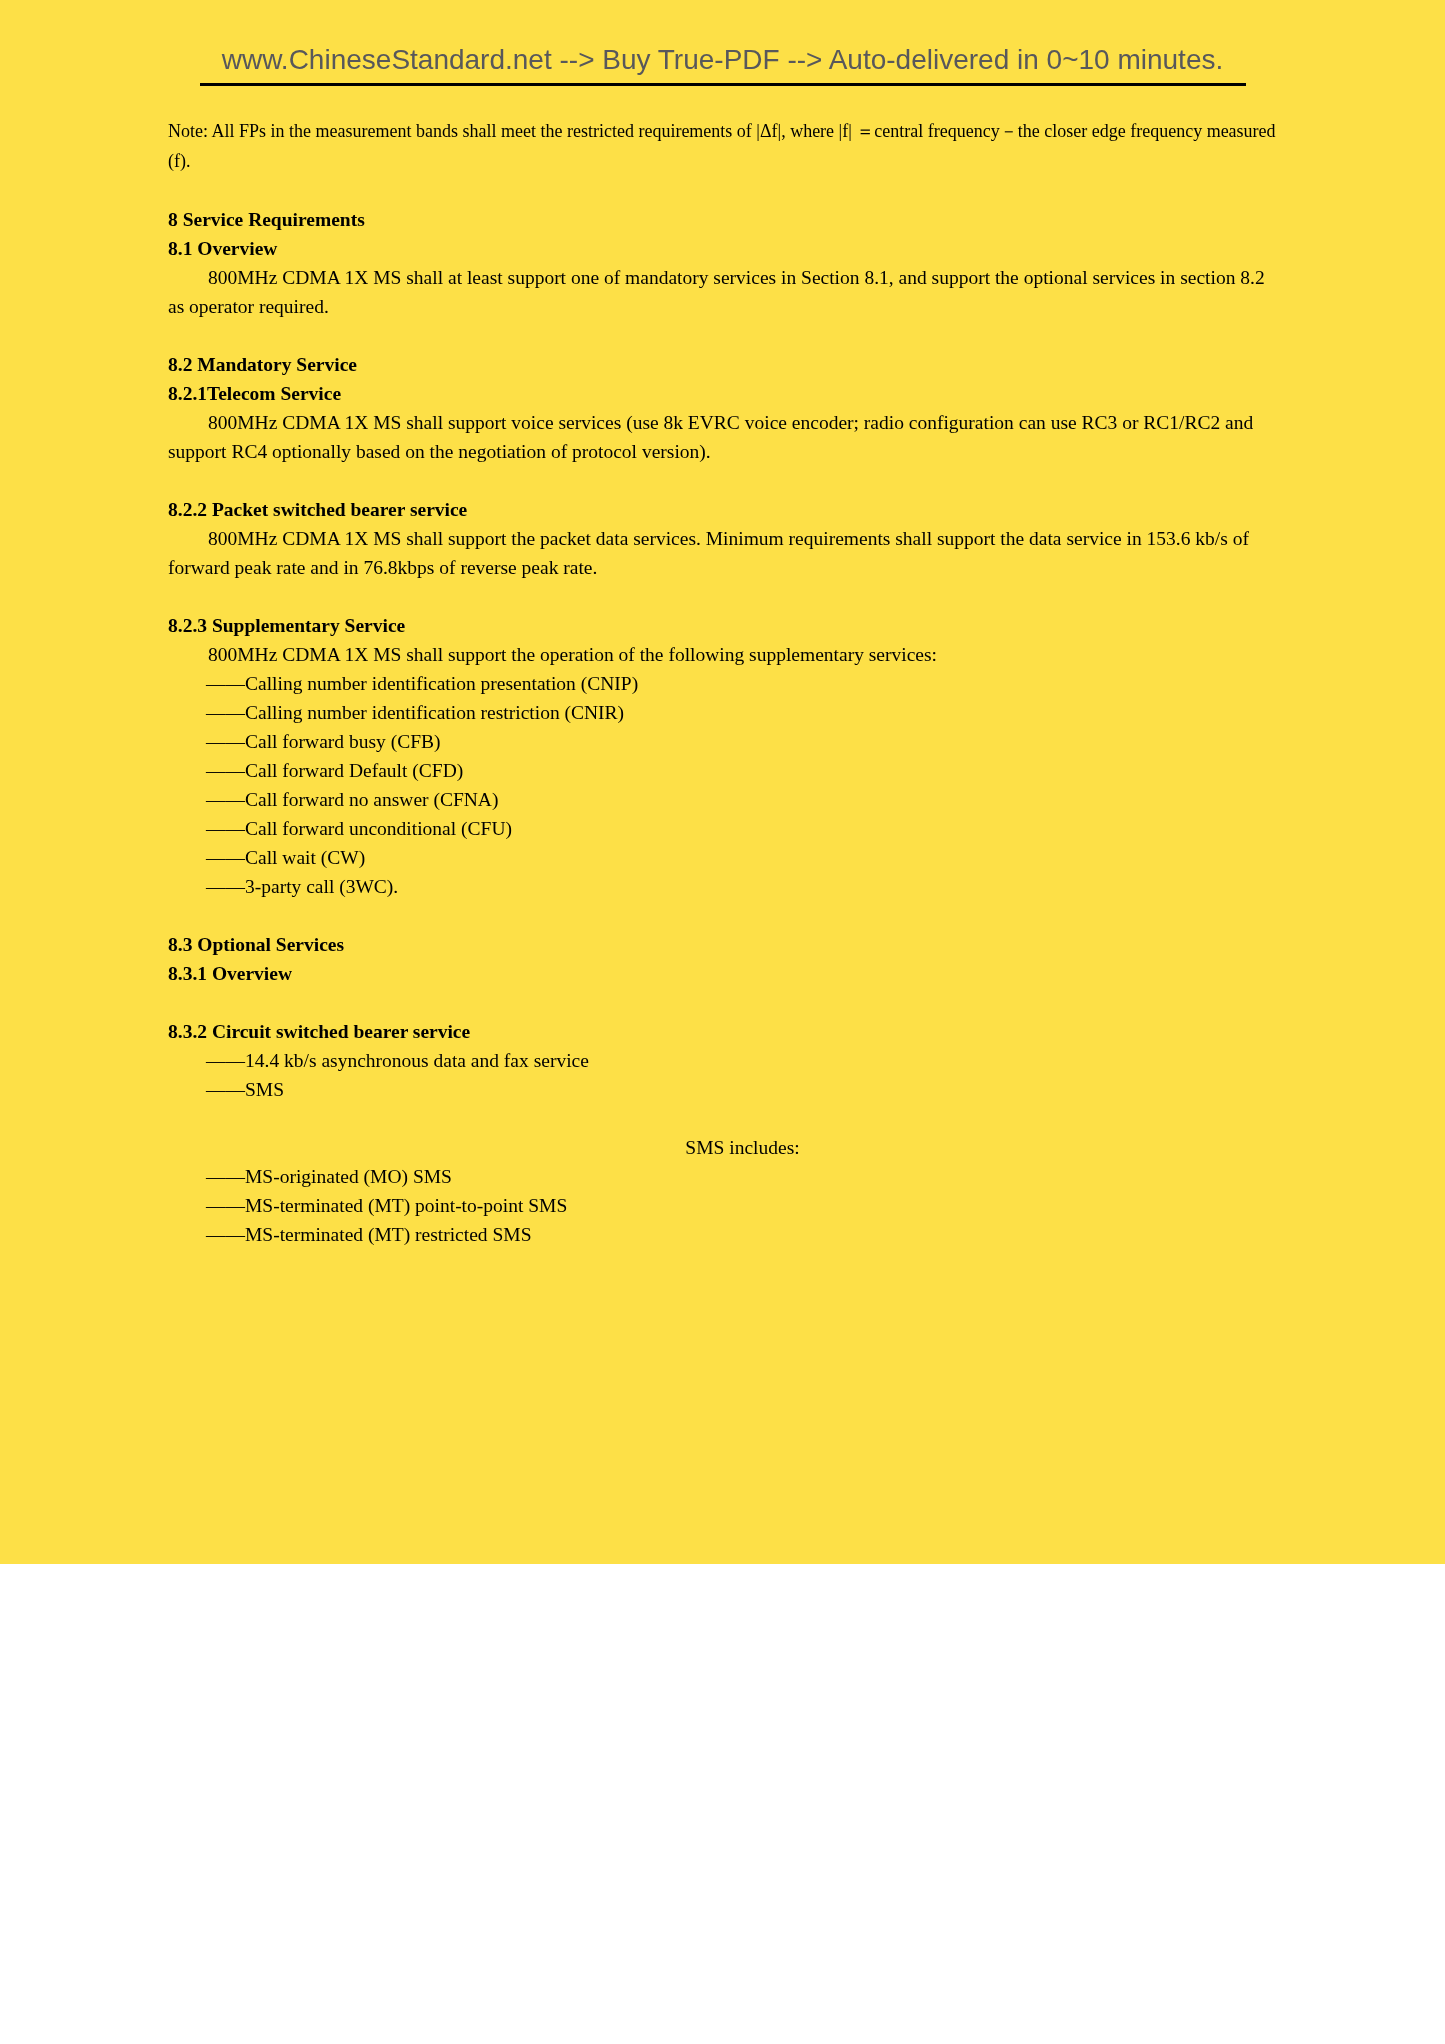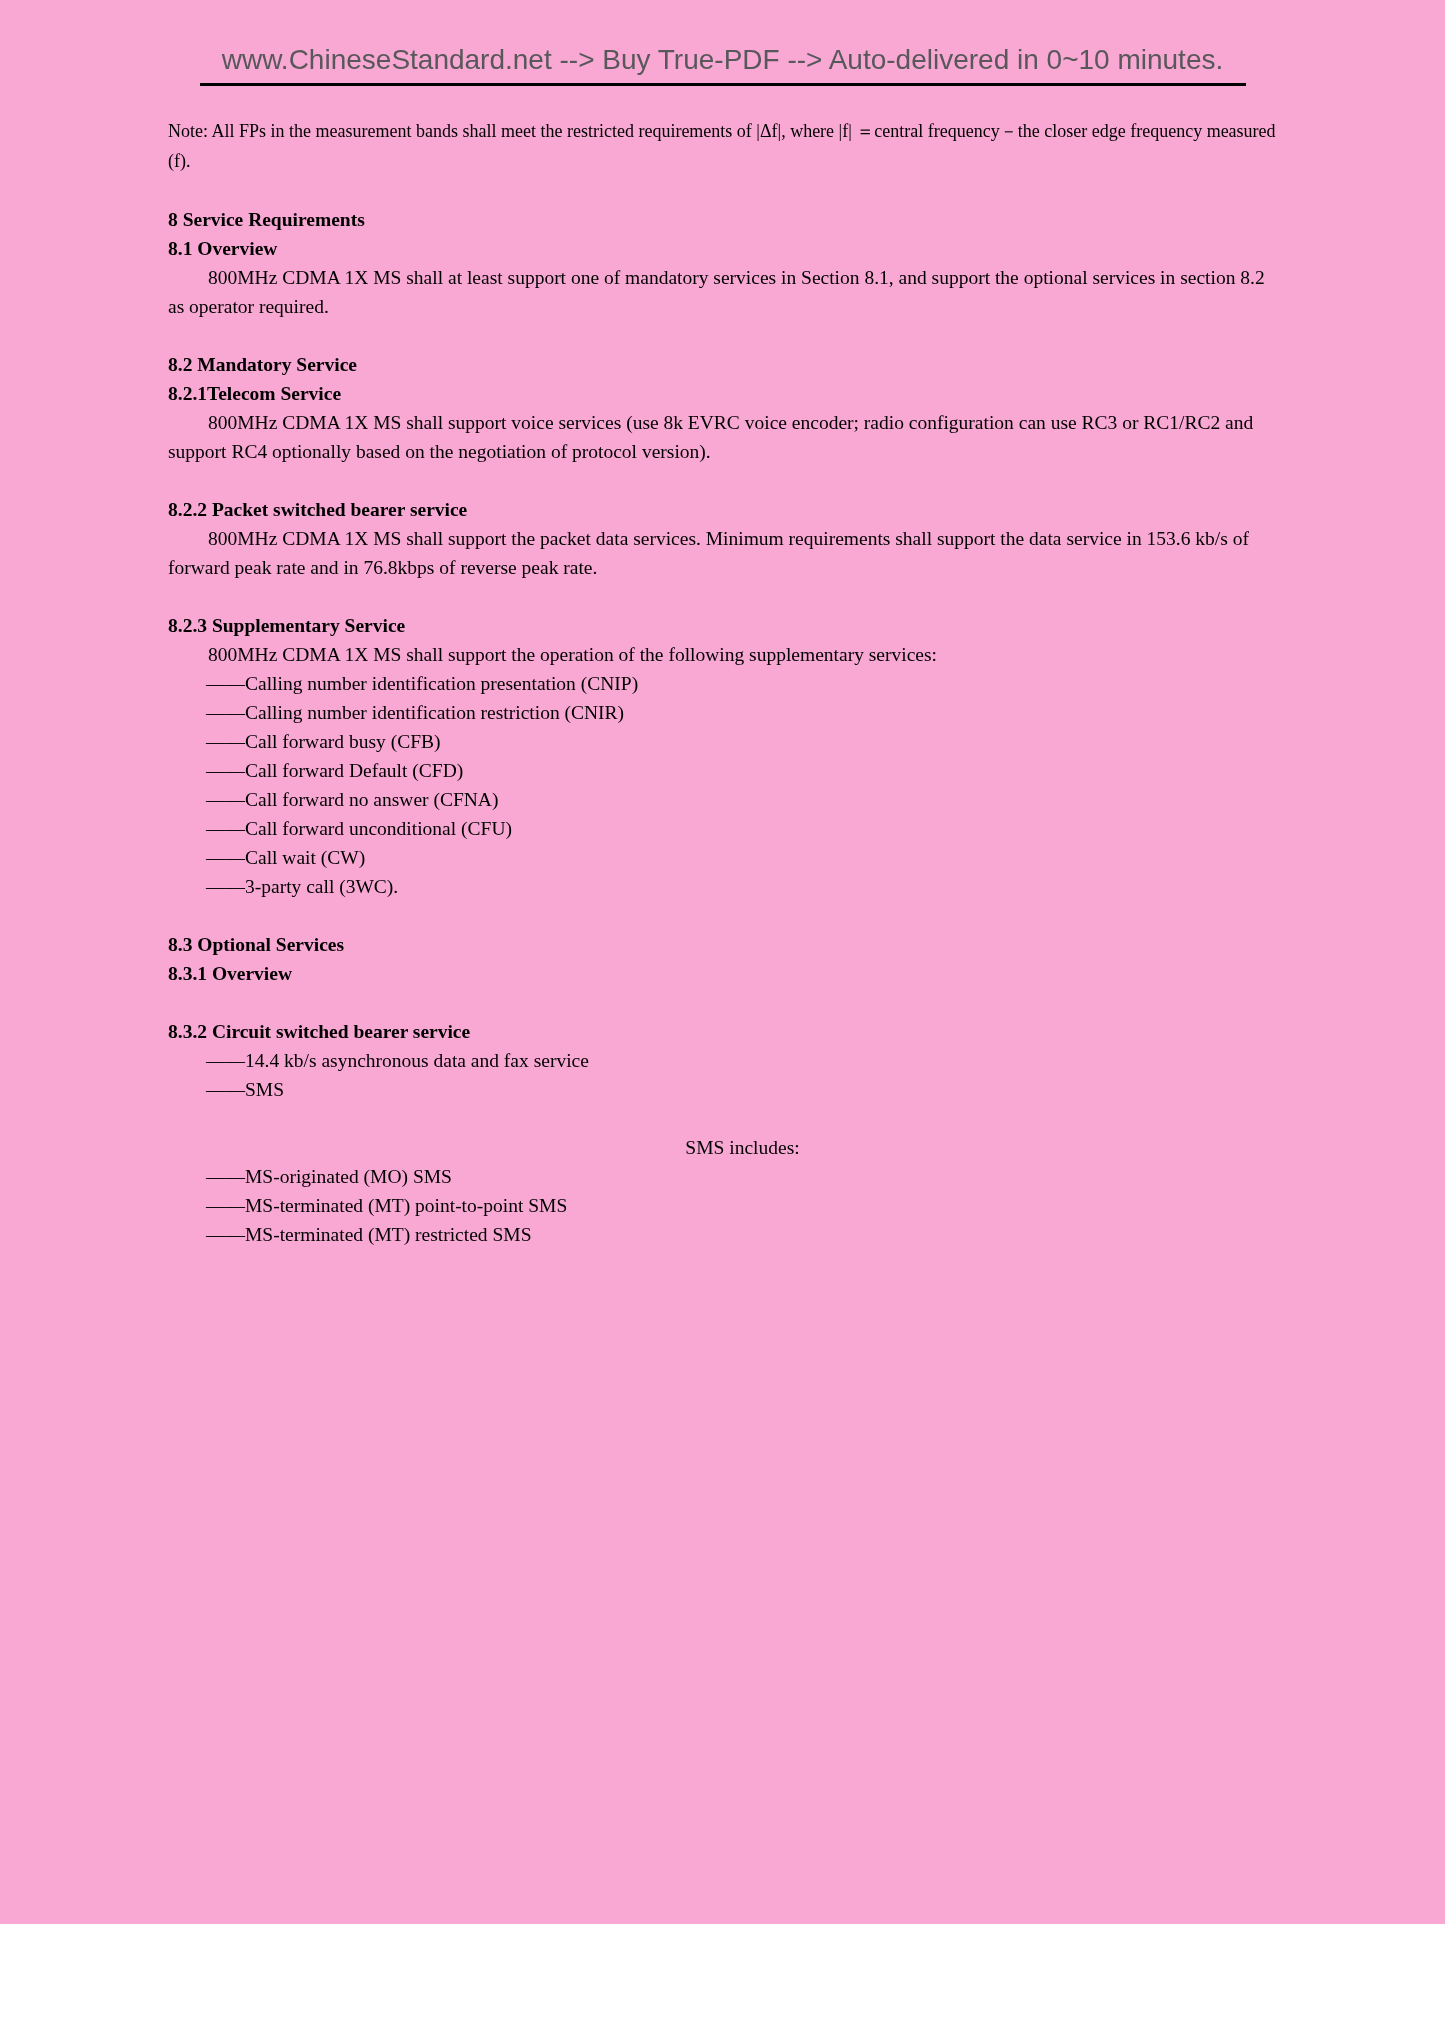--- a/index.html
+++ b/index.html
@@ -1,22 +1,22 @@
 <!DOCTYPE html>
 <html><head>
 <meta charset="utf-8">
 <style>
   * { margin: 0; padding: 0; box-sizing: border-box; }
   html, body { background: #ffffff; }
   .page {
     position: relative;
     width: 1445px;
-    height: 1924px;
+    height: 1564px;
     margin: 0 auto;
-    background: #f9a8d4;
+    background: #fde047;
     overflow: hidden;
   }
   .banner {
     padding-top: 44px;
     text-align: center;
     font-family: "Liberation Sans", sans-serif;
     font-size: 28px;
     color: #58585b;
   }
   .doc-ref {

